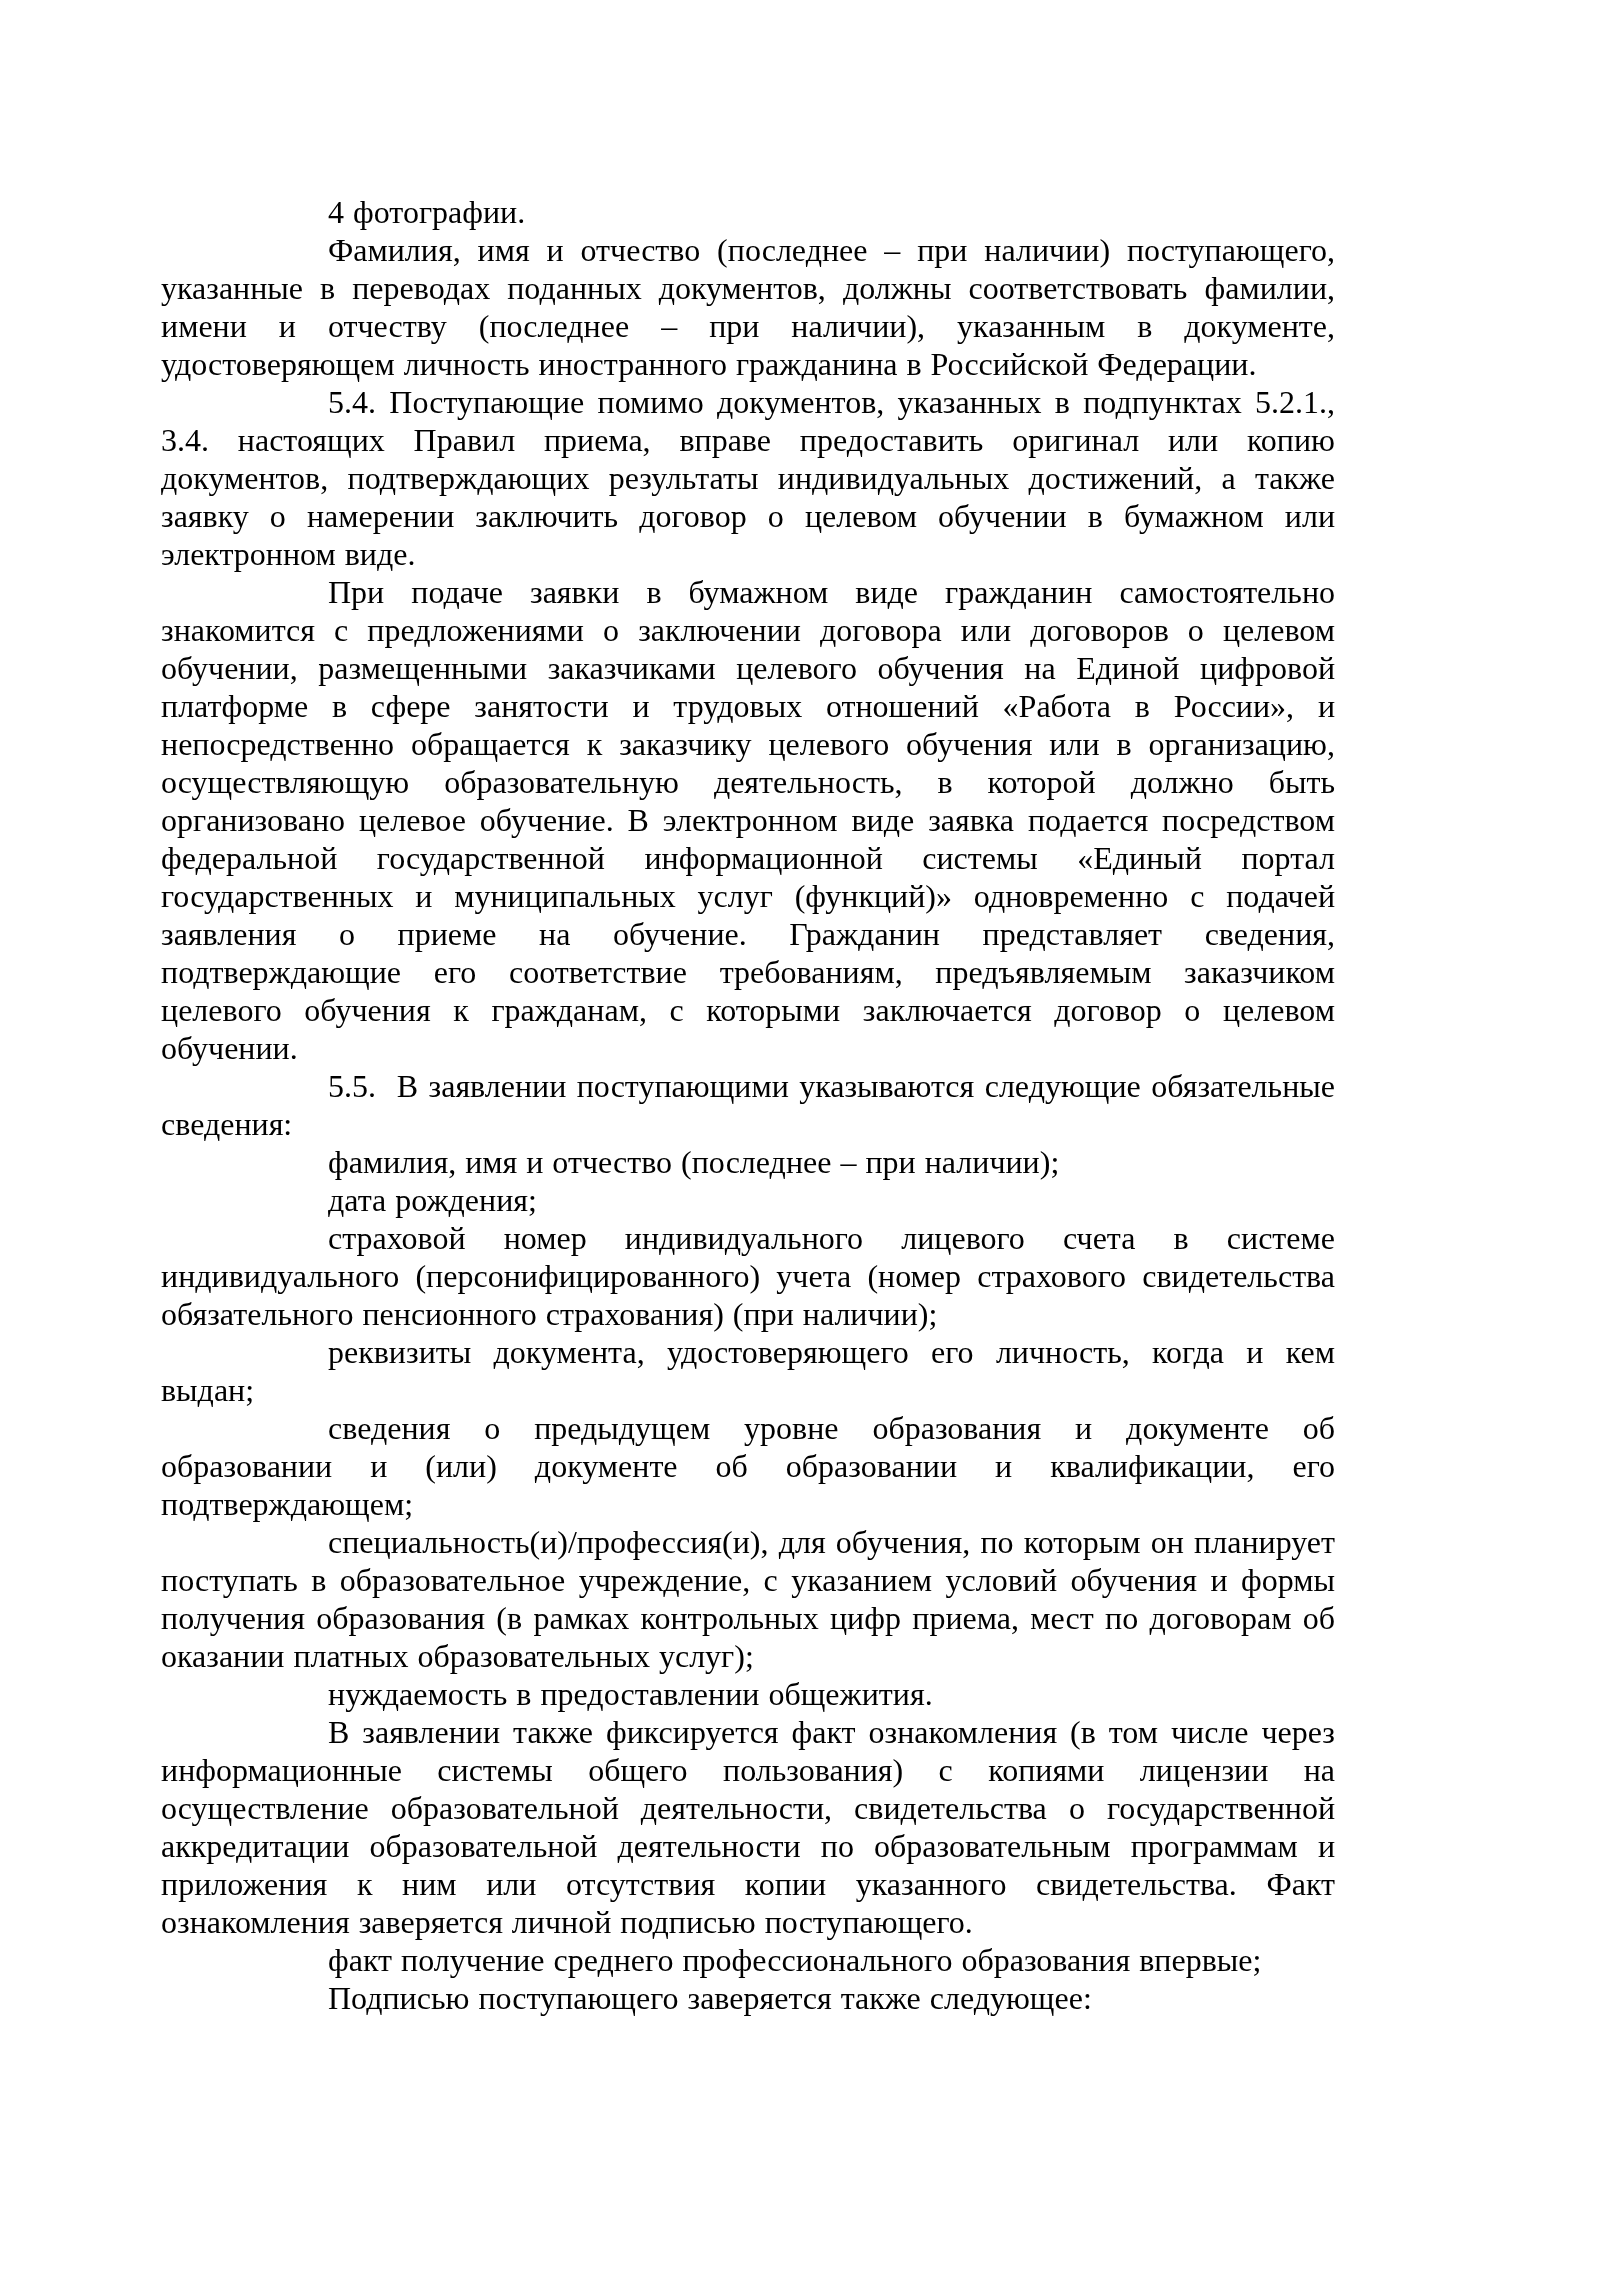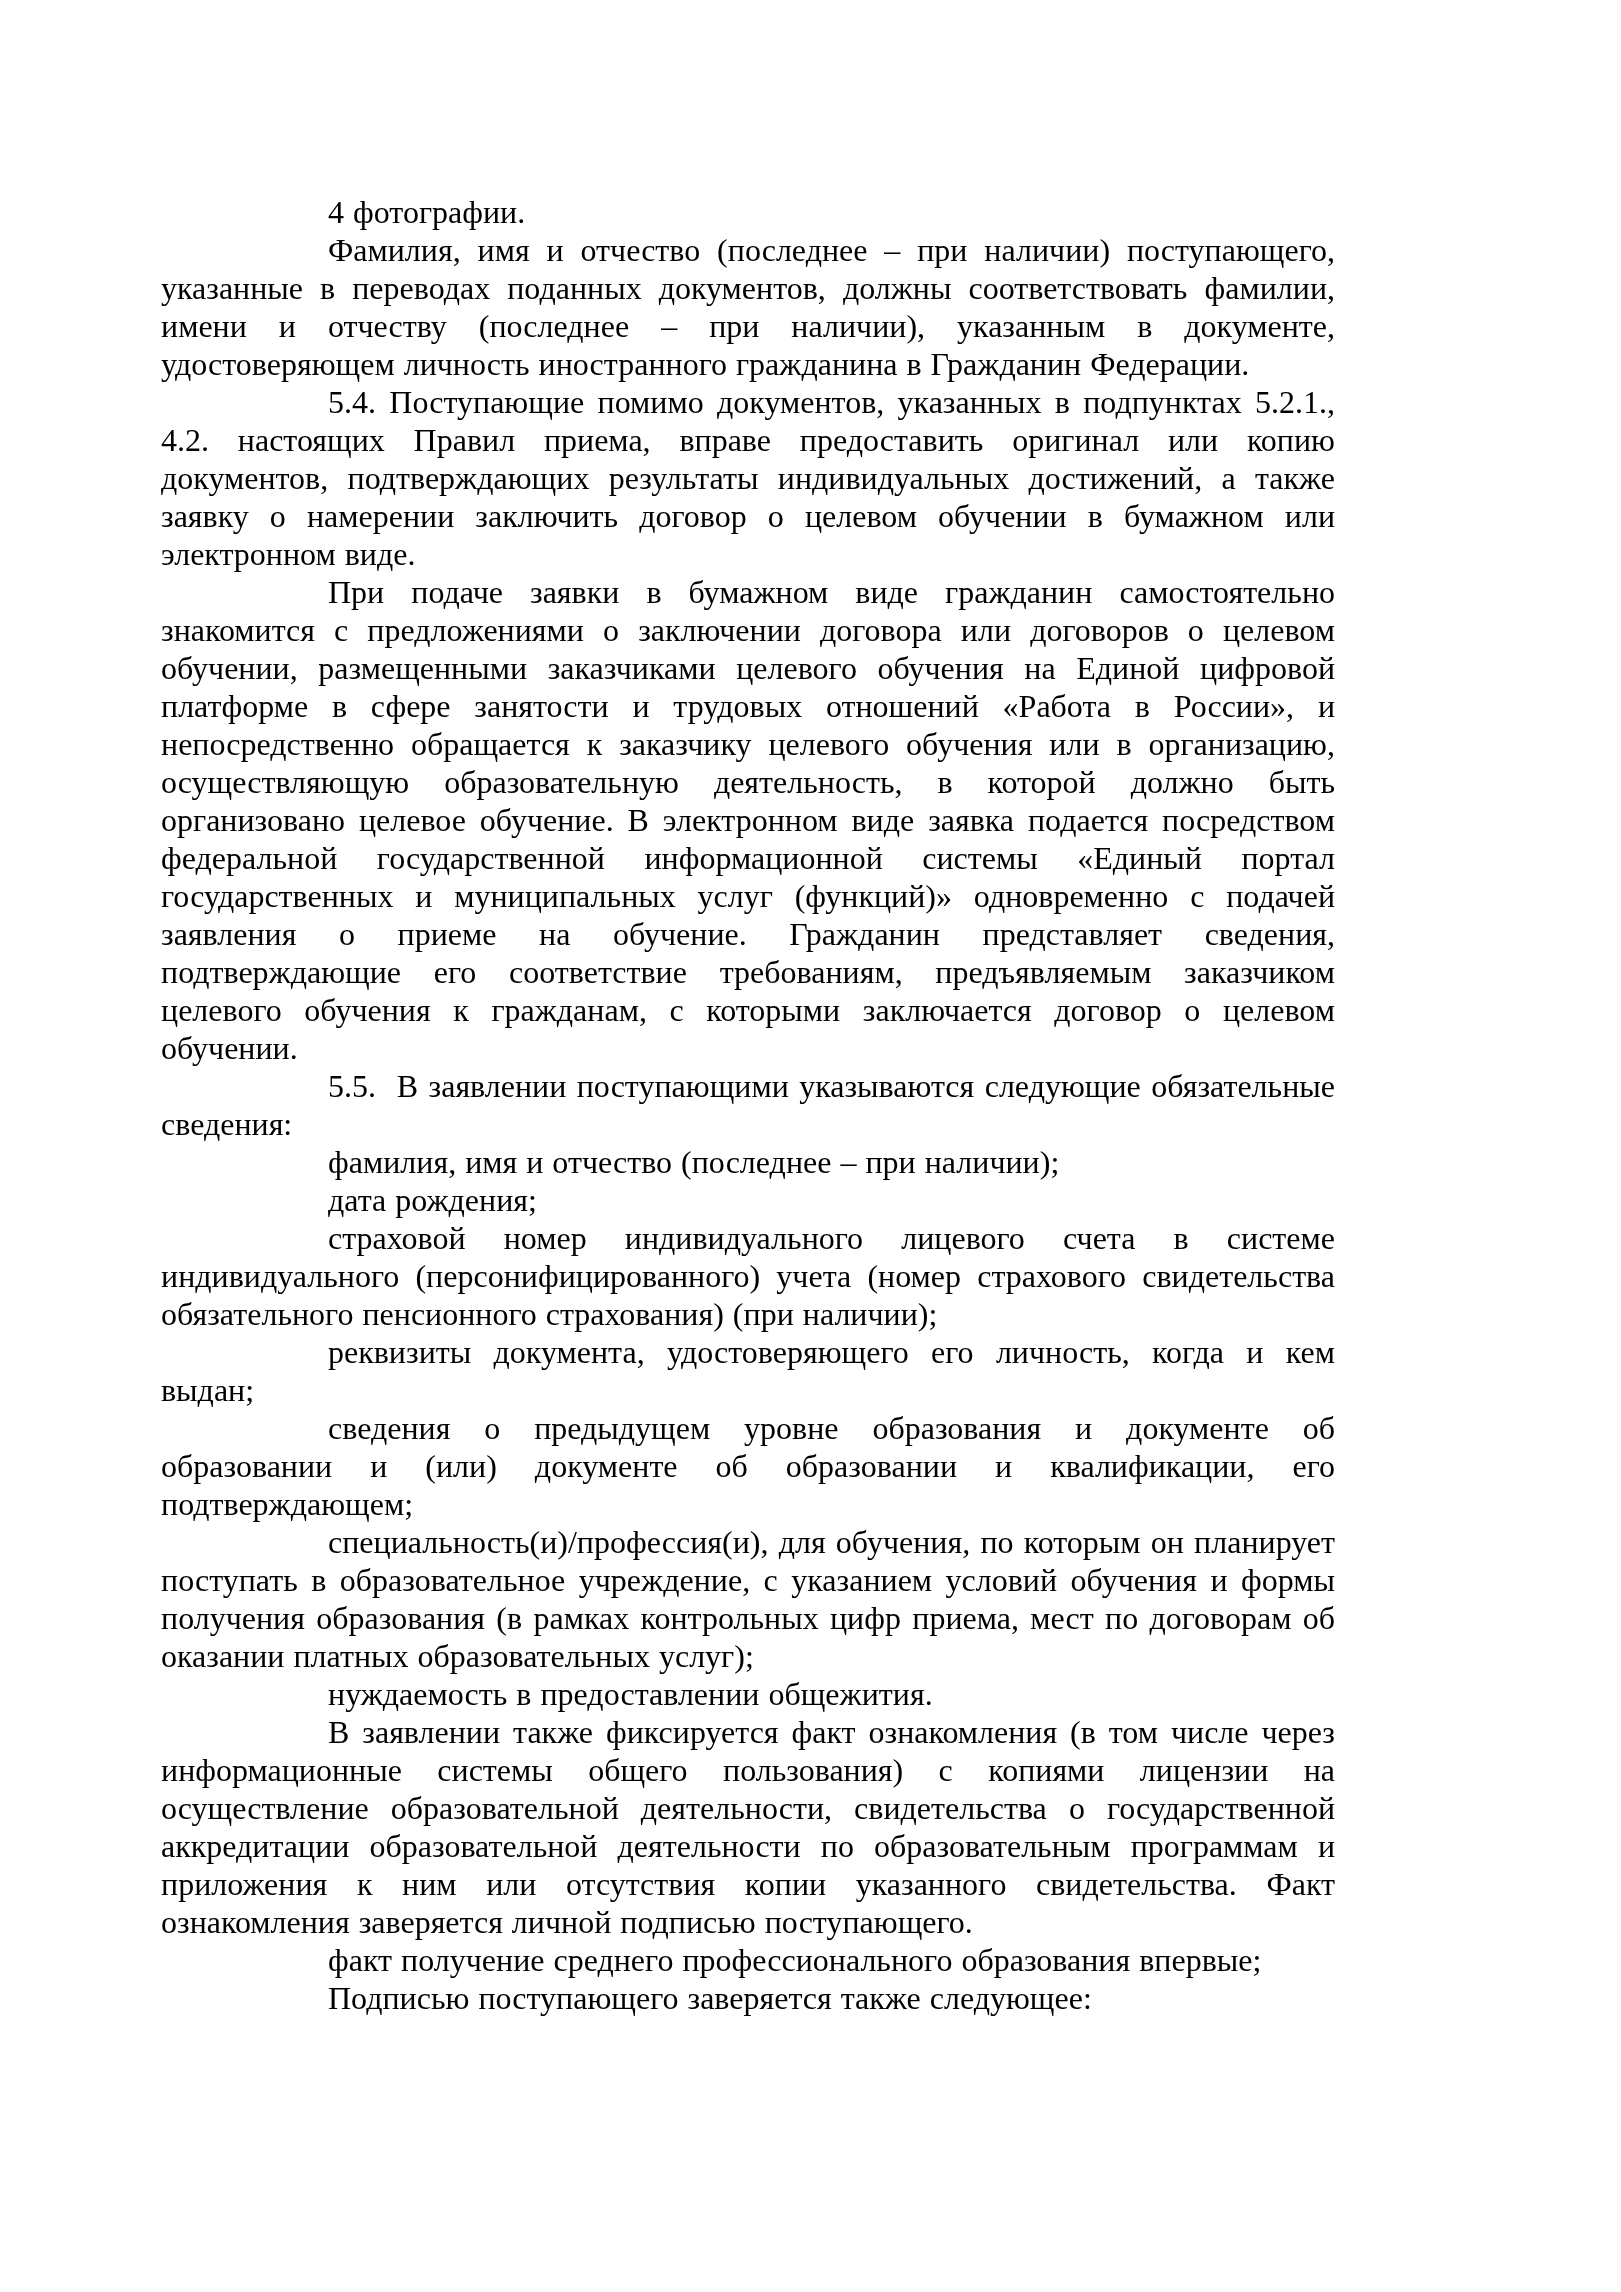--- a/index.html
+++ b/index.html
@@ -30,22 +30,22 @@
     text-align: justify;
     text-indent: 167px;
     word-spacing: 1px;
   }
 </style>
 </head>
 <body>
 
 <div class="page">
   <p>4 фотографии.</p>
-  <p>Фамилия, имя и отчество (последнее – при наличии) поступающего, указанные в переводах поданных документов, должны соответствовать фамилии, имени и отчеству (последнее – при наличии), указанным в документе, удостоверяющем личность иностранного гражданина в Гражданин Федерации.</p>
-  <p>5.4. Поступающие помимо документов, указанных в подпунктах 5.2.1., 4.2. настоящих Правил приема, вправе предоставить оригинал или копию документов, подтверждающих результаты индивидуальных достижений, а также заявку о намерении заключить договор о целевом обучении в бумажном или электронном виде.</p>
+  <p>Фамилия, имя и отчество (последнее – при наличии) поступающего, указанные в переводах поданных документов, должны соответствовать фамилии, имени и отчеству (последнее – при наличии), указанным в документе, удостоверяющем личность иностранного гражданина в Российской Федерации.</p>
+  <p>5.4. Поступающие помимо документов, указанных в подпунктах 5.2.1., 3.4. настоящих Правил приема, вправе предоставить оригинал или копию документов, подтверждающих результаты индивидуальных достижений, а также заявку о намерении заключить договор о целевом обучении в бумажном или электронном виде.</p>
   <p>При подаче заявки в бумажном виде гражданин самостоятельно знакомится с предложениями о заключении договора или договоров о целевом обучении, размещенными заказчиками целевого обучения на Единой цифровой платформе в сфере занятости и трудовых отношений «Работа в России», и непосредственно обращается к заказчику целевого обучения или в организацию, осуществляющую образовательную деятельность, в которой должно быть организовано целевое обучение. В электронном виде заявка подается посредством федеральной государственной информационной системы «Единый портал государственных и муниципальных услуг (функций)» одновременно с подачей заявления о приеме на обучение. Гражданин представляет сведения, подтверждающие его соответствие требованиям, предъявляемым заказчиком целевого обучения к гражданам, с которыми заключается договор о целевом обучении.</p>
   <p>5.5.&nbsp; В заявлении поступающими указываются следующие обязательные сведения:</p>
   <p>фамилия, имя и отчество (последнее – при наличии);</p>
   <p>дата рождения;</p>
   <p>страховой номер индивидуального лицевого счета в системе индивидуального (персонифицированного) учета (номер страхового свидетельства обязательного пенсионного страхования) (при наличии);</p>
   <p>реквизиты документа, удостоверяющего его личность, когда и кем выдан;</p>
   <p>сведения о предыдущем уровне образования и документе об образовании и (или) документе об образовании и квалификации, его подтверждающем;</p>
   <p>специальность(и)/профессия(и), для обучения, по которым он планирует поступать в образовательное учреждение, с указанием условий обучения и формы получения образования (в рамках контрольных цифр приема, мест по договорам об оказании платных образовательных услуг);</p>
   <p>нуждаемость в предоставлении общежития.</p>
   <p>В заявлении также фиксируется факт ознакомления (в том числе через информационные системы общего пользования) с копиями лицензии на осуществление образовательной деятельности, свидетельства о государственной аккредитации образовательной деятельности по образовательным программам и приложения к ним или отсутствия копии указанного свидетельства. Факт ознакомления заверяется личной подписью поступающего.</p>

